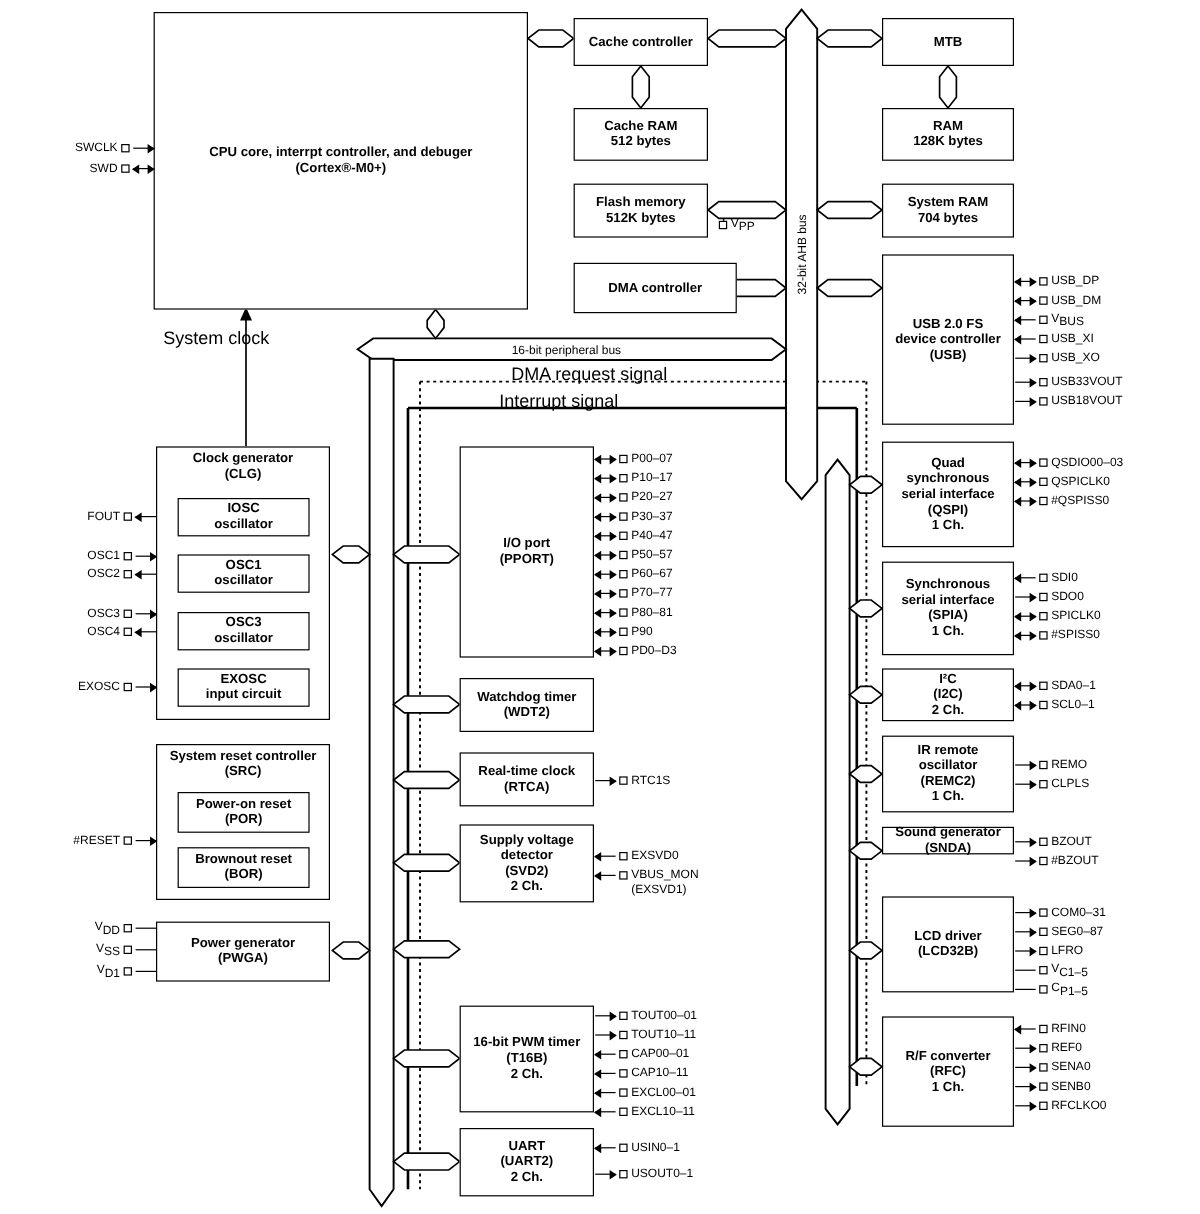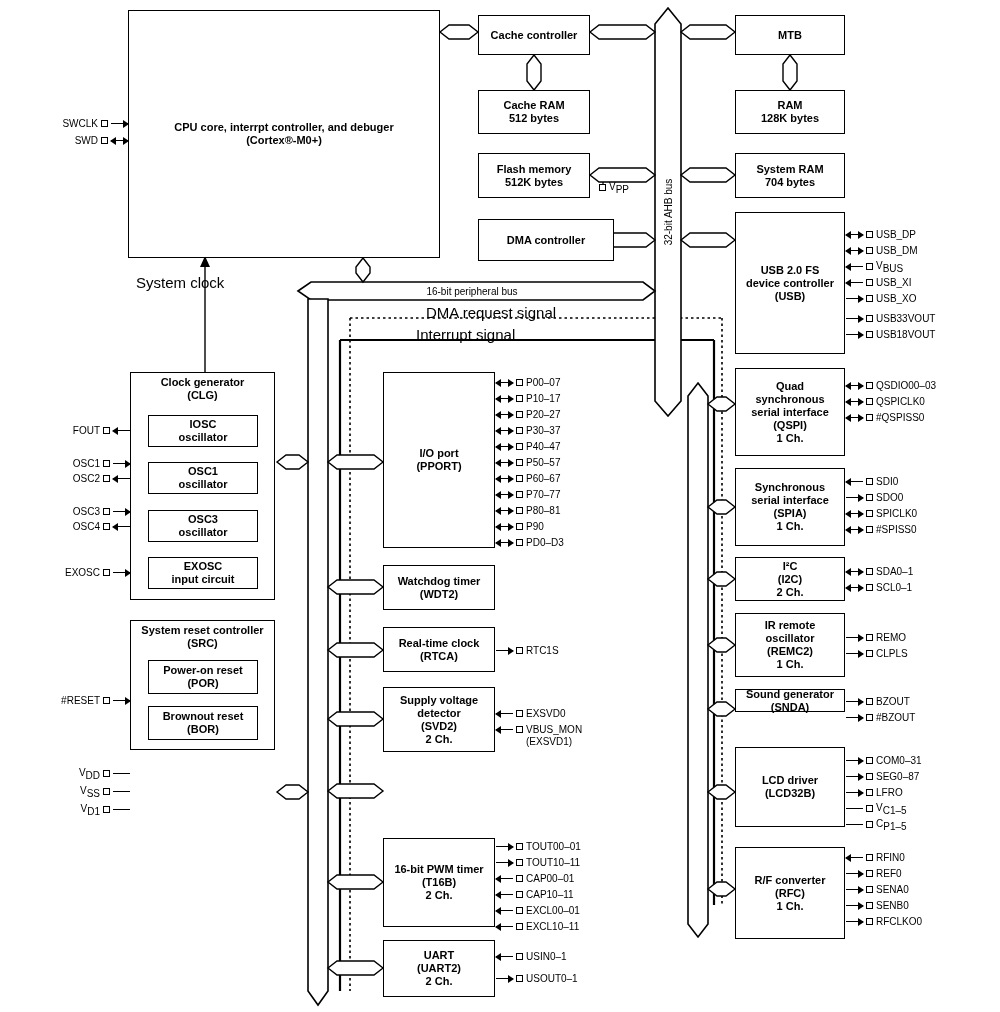--- a/index.html
+++ b/index.html
@@ -145,20 +145,24 @@
     <div>(SRC)</div>
   </div>
   <div class="blk" style="left:148px;top:660px;width:110px;height:34px">
     <div>Power-on reset</div>
     <div>(POR)</div>
   </div>
   <div class="blk" style="left:148px;top:706px;width:110px;height:34px">
     <div>Brownout reset</div>
     <div>(BOR)</div>
   </div>
+  <div class="blk" style="left:130px;top:768px;width:145px;height:50px">
+    <div>Power generator</div>
+    <div>(PWGA)</div>
+  </div>
 
   <div class="blk" style="left:383px;top:372px;width:112px;height:176px">
     <div>I/O port</div>
     <div>(PPORT)</div>
   </div>
   <div class="blk" style="left:383px;top:565px;width:112px;height:45px">
     <div>Watchdog timer</div>
     <div>(WDT2)</div>
   </div>
   <div class="blk" style="left:383px;top:627px;width:112px;height:45px">

